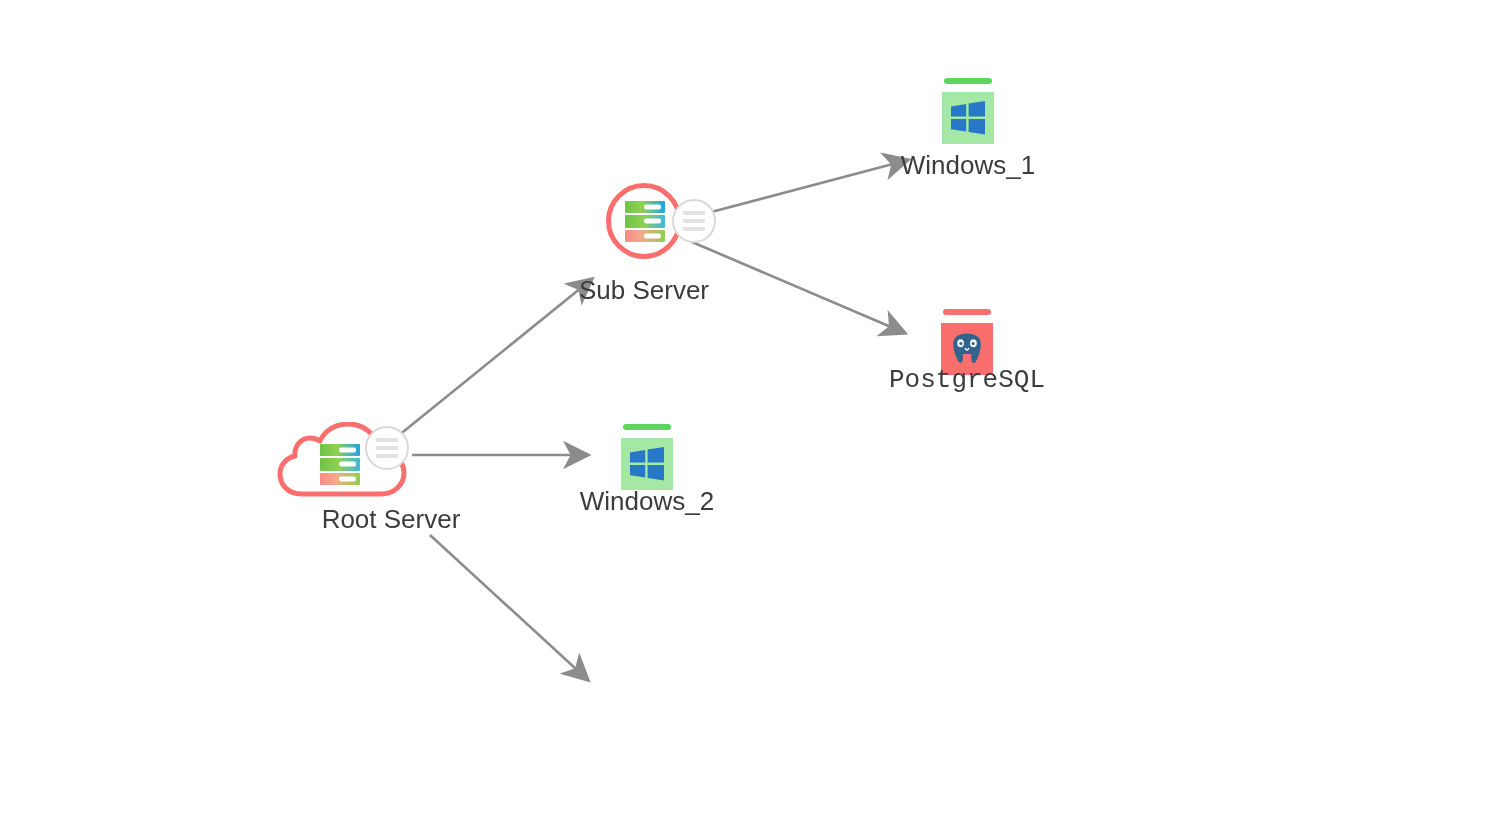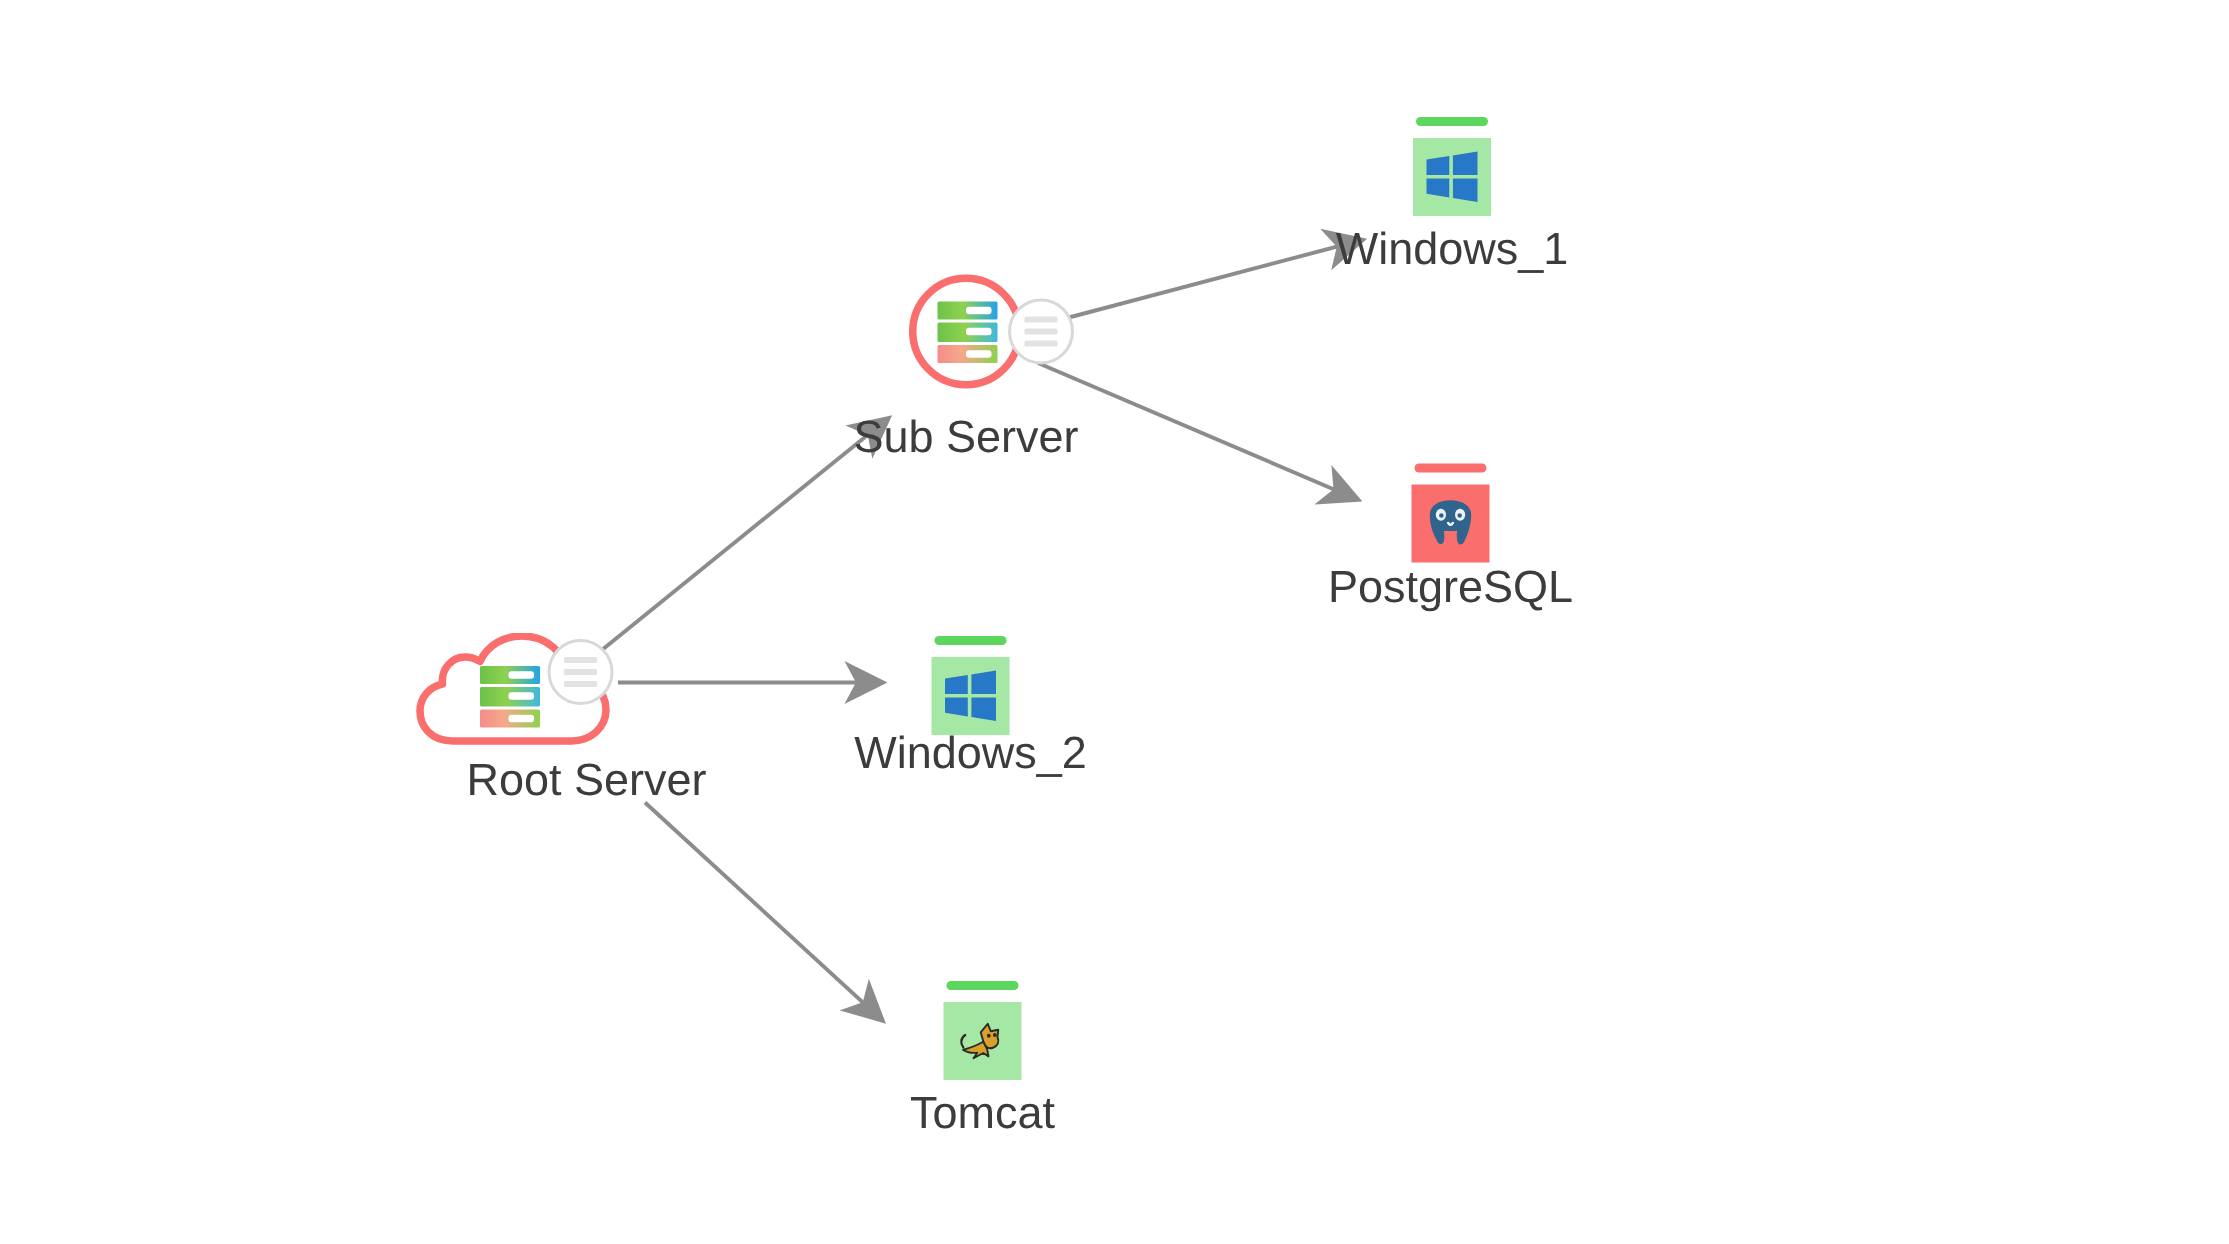--- a/index.html
+++ b/index.html
@@ -24,21 +24,21 @@
   }
   .node {
     position: absolute;
   }
   .node-label {
     position: absolute;
     left: 50%;
     transform: translateX(-50%);
     white-space: nowrap;
     color: #3c3c3c;
-    font-size: 30px;
+    font-size: 26px;
     font-family: "Liberation Sans", sans-serif;
     line-height: 1;
   }
   
   .rack {
     position: absolute;
     display: flex;
     flex-direction: column;
     justify-content: space-between;
   }
@@ -205,48 +205,30 @@
                  C 25.0 33.8 27.2 33.2 28.2 31.0
                  C 31.0 25.4 32.8 19.2 32.8 13.4
                  C 32.8 7.2 27 3.5 19 3.5 Z" fill="#31648c"></path>
         <ellipse cx="12.6" cy="13.2" rx="3.4" ry="4.0" fill="#ffffff" opacity="0.92"></ellipse>
         <ellipse cx="25.4" cy="13.2" rx="3.4" ry="4.0" fill="#ffffff" opacity="0.92"></ellipse>
         <circle cx="12.9" cy="13.6" r="1.5" fill="#31648c"></circle>
         <circle cx="25.1" cy="13.6" r="1.5" fill="#31648c"></circle>
         <path d="M17.4 18.6 Q19 21.2 20.6 18.6" stroke="#ffffff" stroke-width="1.6" fill="none" stroke-linecap="round"></path>
       </svg>
     </div>
-    <div class="node-label" style="top:68px;">PostgreSQL</div>
+    <div class="node-label" style="top:58px;font-family:Liberation Mono, monospace;">PostgreSQL</div>
   </div>
 
   <div class="node" style="left:587px; top:424px; width:120px; height:110px;">
     <div class="status-bar" style="top:0px; width:48px; height:6px; background:#5cd65c;"></div>
     <div class="tile" style="top:14px; width:52px; height:52px; background:#a5e8a5;">
       <svg width="38" height="38" viewBox="0 0 38 38" xmlns="http://www.w3.org/2000/svg">
         <path d="M2 7.4 L17.2 5.0 L17.2 17.6 L2 17.6 Z" fill="#2878c8"></path>
         <path d="M19.6 4.6 L36 2 L36 17.6 L19.6 17.6 Z" fill="#2878c8"></path>
         <path d="M2 20.0 L17.2 20.0 L17.2 32.6 L2 30.2 Z" fill="#2878c8"></path>
         <path d="M19.6 20.0 L36 20.0 L36 35.6 L19.6 33.0 Z" fill="#2878c8"></path>
       </svg>
     </div>
     <div class="node-label" style="top:64px;">Windows_2</div>
   </div>
 
-  <div class="node" style="left:595px; top:654px; width:120px; height:110px;">
-    <div class="status-bar" style="top:0px; width:48px; height:6px; background:#5cd65c;"></div>
-    <div class="tile" style="top:14px; width:52px; height:52px; background:#a5e8a5;">
-      <svg width="40" height="40" viewBox="0 0 40 40" xmlns="http://www.w3.org/2000/svg">
-        <path d="M23.5 8.5 L25.5 13.5 L30.5 12.5 L30.0 17.5
-                 C 31.5 20.5 30.0 23.5 27.0 24.5
-                 C 24.0 25.5 21.5 24.0 20.8 21.2
-                 L 18.8 14.2 Z" fill="#d9a12c" stroke="#2b2b2b" stroke-width="1.3" stroke-linejoin="round"></path>
-        <path d="M20.5 20.5 C 16.0 23.0 11.5 24.8 7.0 25.8
-                 C 9.5 27.5 13.0 28.2 16.5 27.8
-                 L 14.0 31.5 L 20.5 28.0 L 24.0 30.2 L 23.0 25.2 Z" fill="#d9a12c" stroke="#2b2b2b" stroke-width="1.3" stroke-linejoin="round"></path>
-        <path d="M8.5 16.0 C 5.5 18.0 5.0 21.5 7.2 24.2" fill="none" stroke="#2b2b2b" stroke-width="1.5" stroke-linecap="round"></path>
-        <circle cx="24.2" cy="16.5" r="1.3" fill="#2b2b2b"></circle>
-        <circle cx="28.2" cy="16.0" r="1.3" fill="#2b2b2b"></circle>
-      </svg>
-    </div>
-    <div class="node-label" style="top:74px;">Tomcat</div>
-  </div>
 
 </div>
 
 </body></html>

